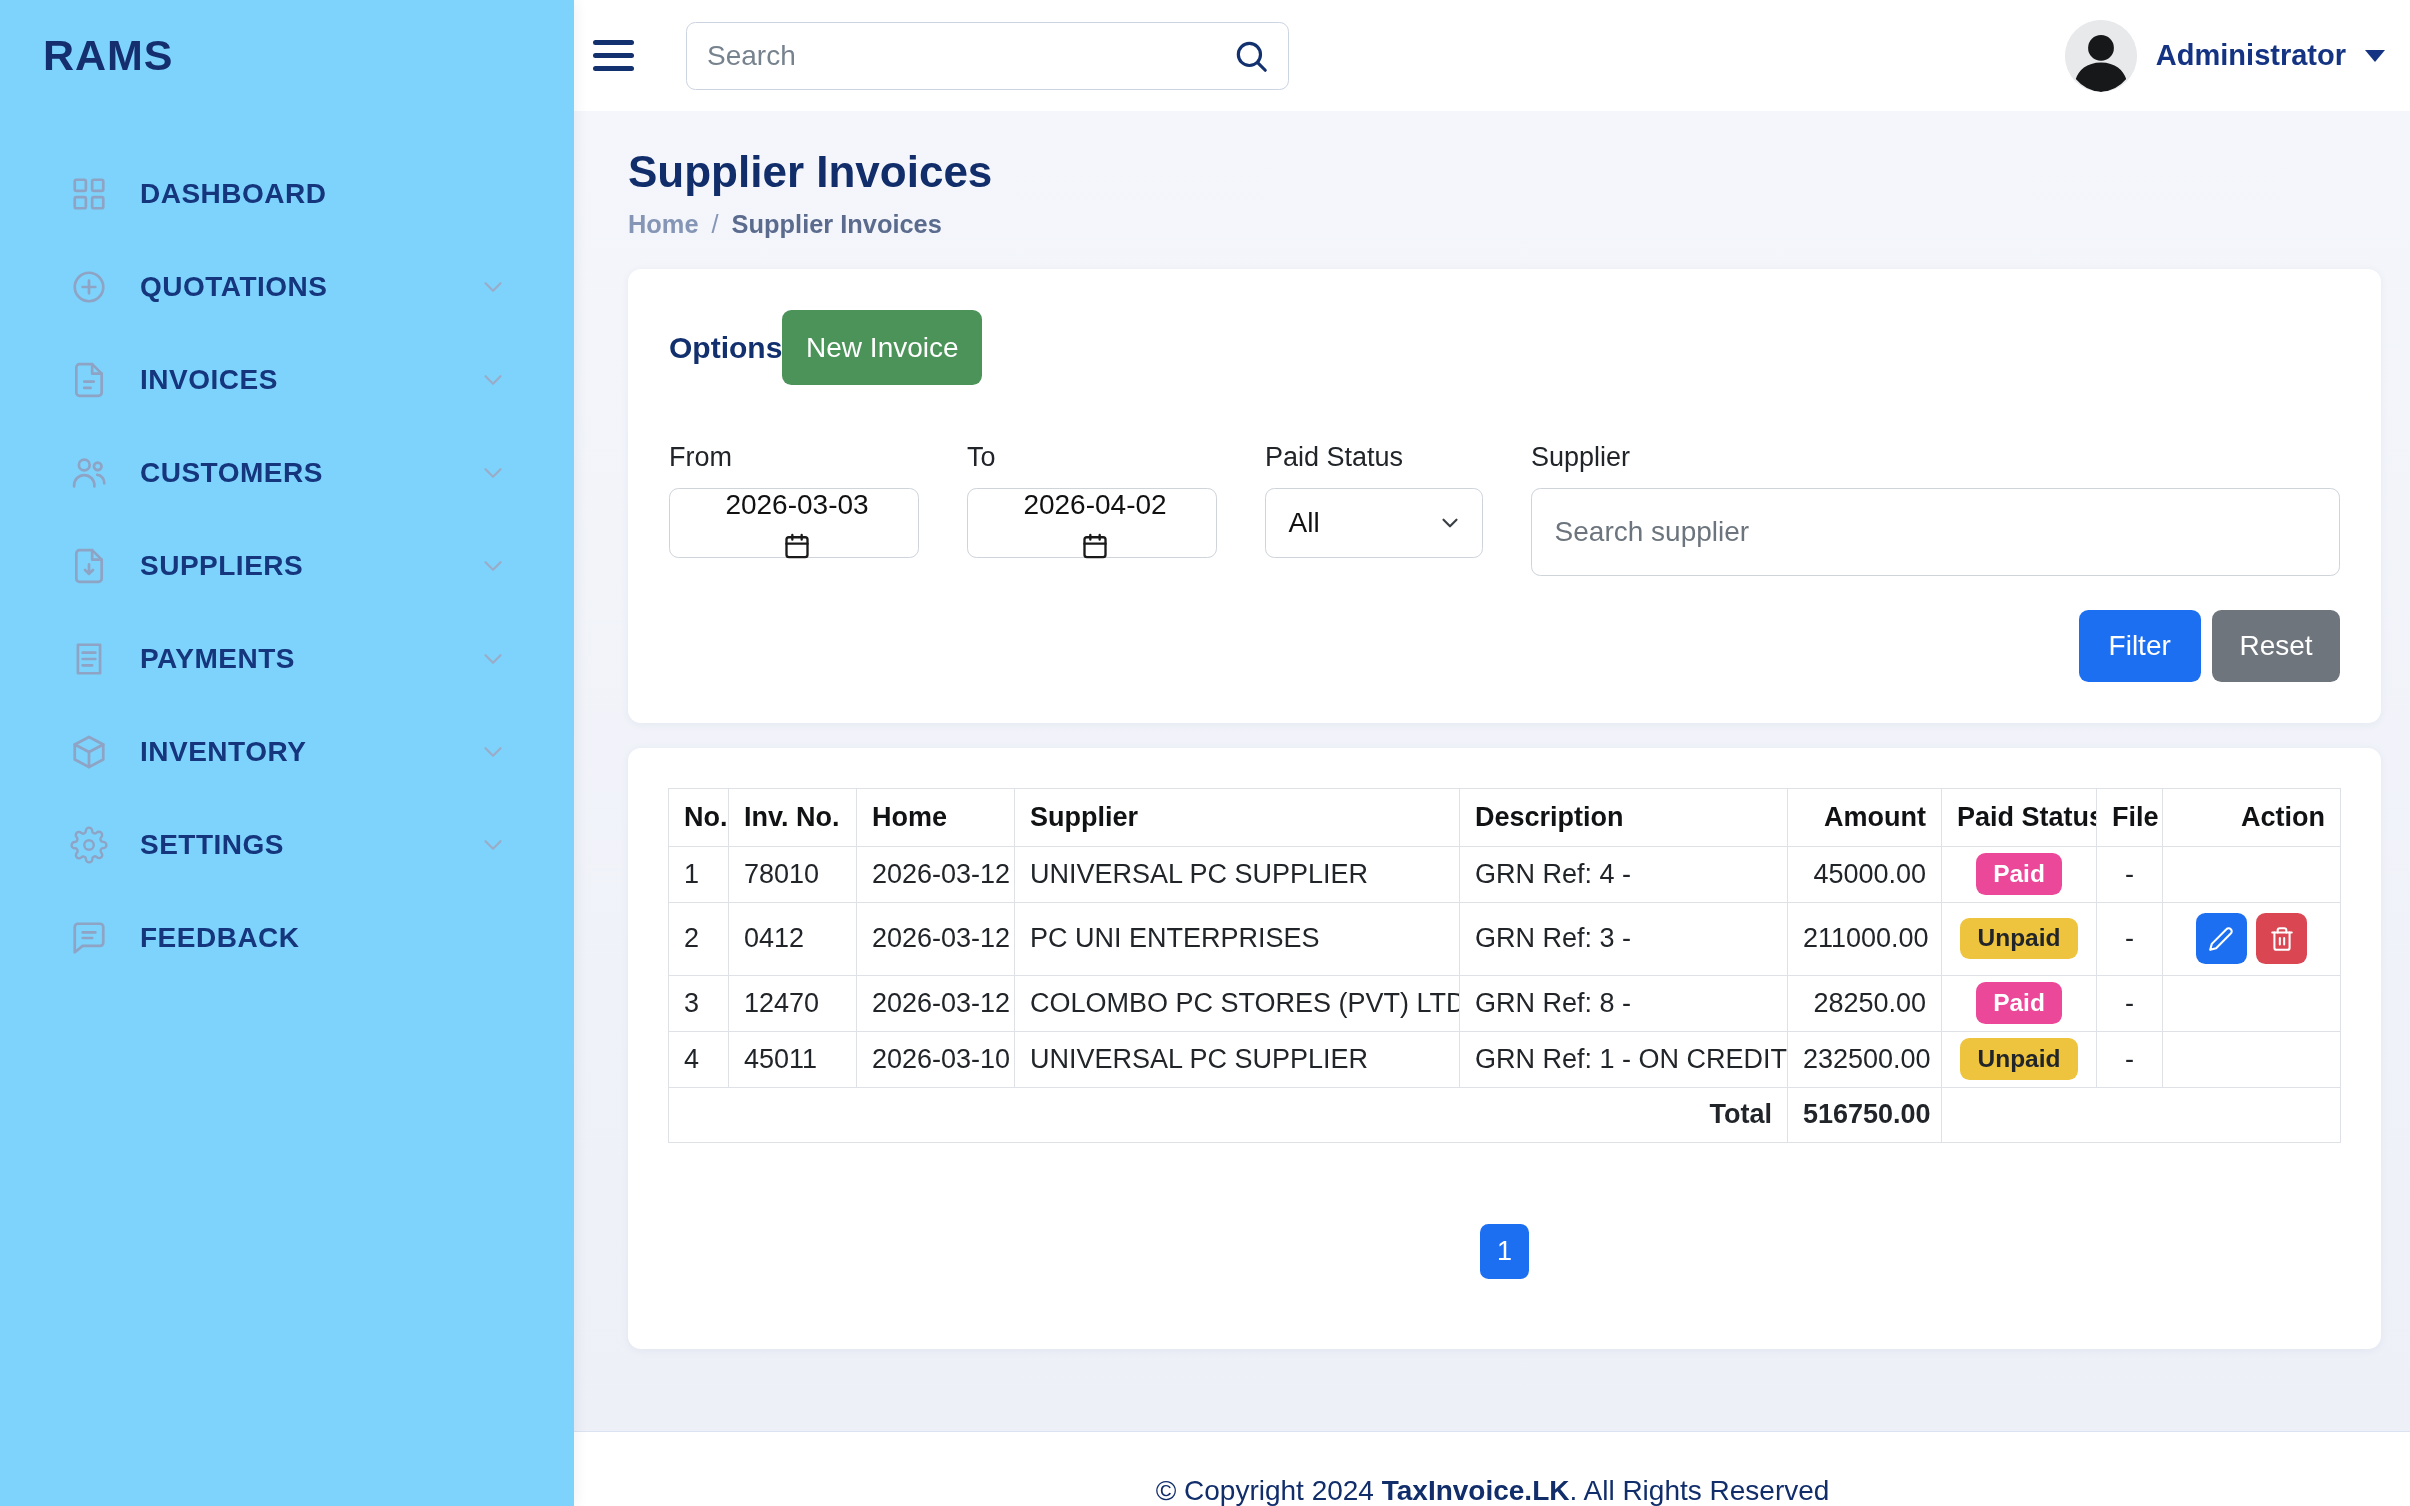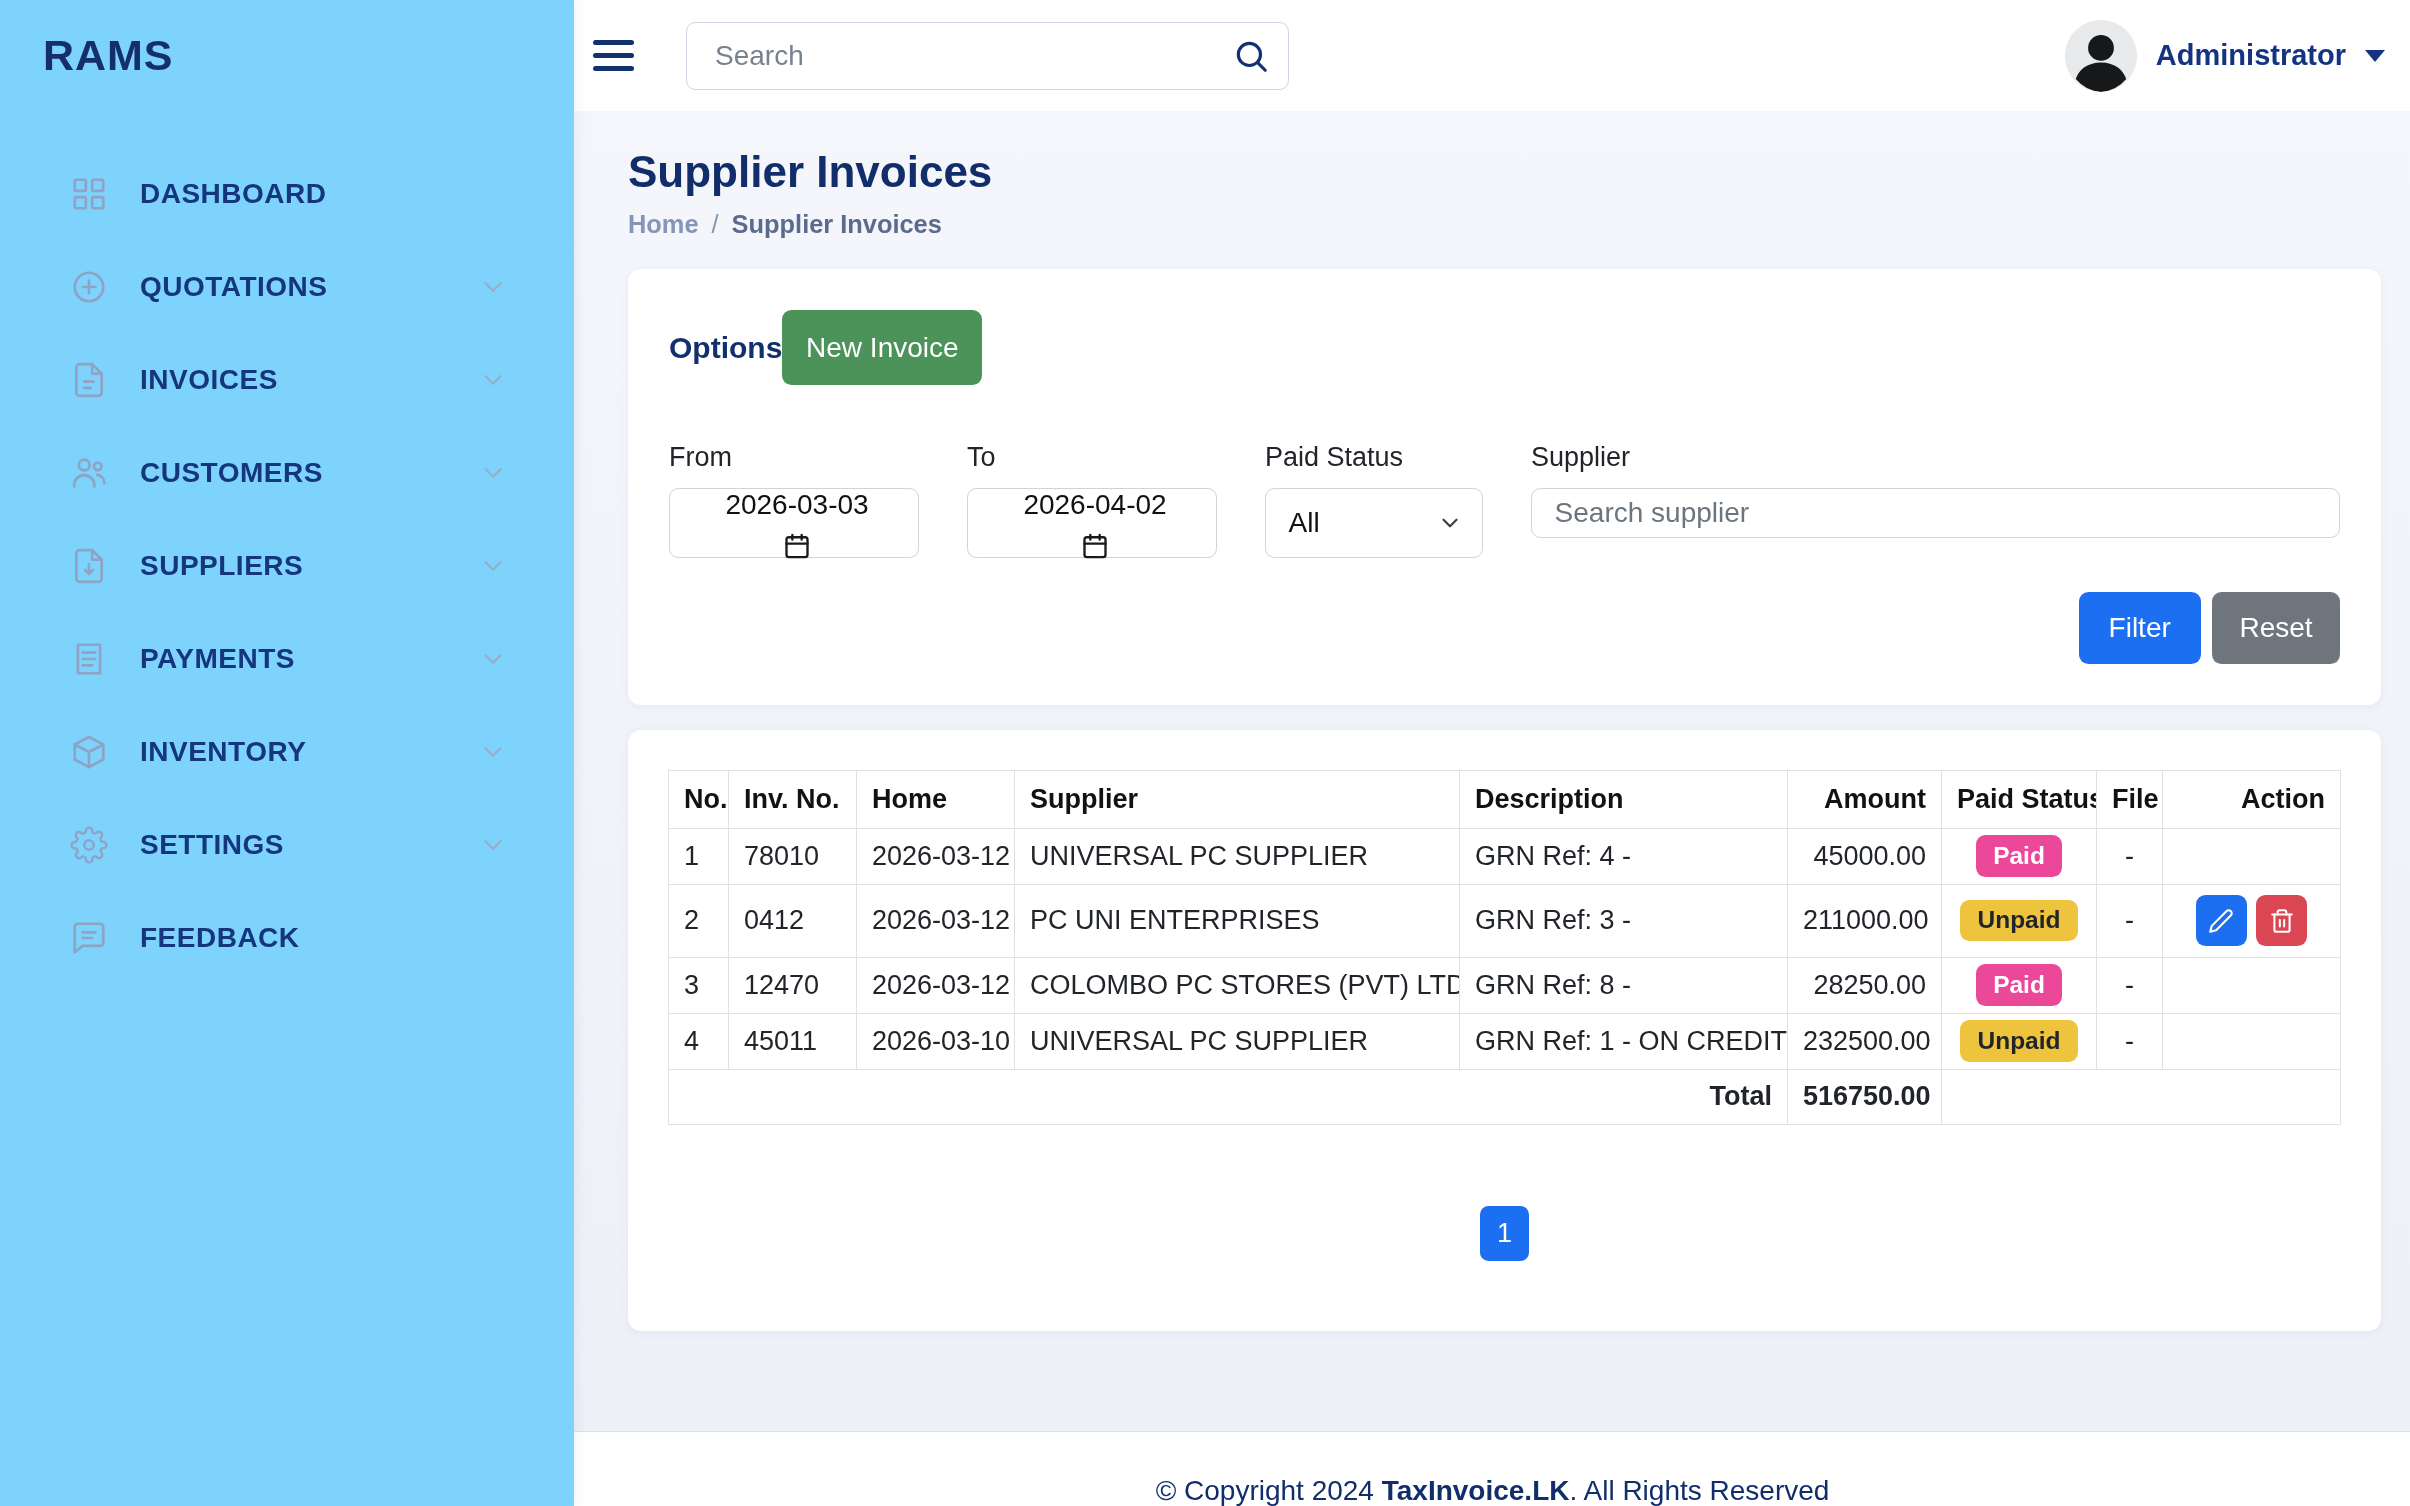--- a/index.html
+++ b/index.html
@@ -19,21 +19,21 @@
   .nav-chevron { width:30px; height:30px; color:#9aacc8; }
   .nav-chevron svg { width:30px; height:30px; display:block; }
 
   
   .right-col { flex:1; display:flex; flex-direction:column; min-width:0; }
   .topbar { flex:0 0 111px; background:#fff; display:flex; align-items:center; }
   .hamburger { margin-left:19px; width:41px; cursor:pointer; }
   .hamburger div { height:4.7px; background:#14316f; border-radius:2.8px; margin:8.5px 0; }
   .search-wrap { position:relative; margin-left:52px; width:603px; }
   .search-input { width:100%; height:68px; border:1.9px solid #ccd4e2; border-radius:9.4px;
-                  font-size:28px; padding:0 72px 0 28px; color:#333; outline:none;
+                  font-size:28px; padding:0 72px 0 20px; color:#333; outline:none;
                   font-family:inherit; background:#fff; }
   .search-input::placeholder { color:#76828e; }
   .search-icon { position:absolute; right:19px; top:15px; width:38px; height:38px; color:#14316f; cursor:pointer; }
   .search-icon svg { width:38px; height:38px; }
   .user-area { margin-left:auto; margin-right:26px; display:flex; align-items:center; gap:19px; cursor:pointer; }
   .avatar { width:72px; height:72px; border-radius:50%; overflow:hidden; background:#e8e9eb; }
   .avatar svg { width:72px; height:72px; display:block; }
   .user-name { font-size:29px; font-weight:700; color:#143483; }
   .caret { width:0; height:0; border-left:10.4px solid transparent; border-right:10.4px solid transparent;
            border-top:12.2px solid #143483; }
@@ -54,21 +54,21 @@
   .btn-new { background:#4b9358; width:200px; height:75px; }
   .filters { display:flex; gap:48px; margin-top:57px; }
   .field-label { display:block; font-size:27px; color:#212529; margin-bottom:15px; }
   .control { height:70px; border:1.9px solid #ced4da; border-radius:9.4px; background:#fff;
              display:flex; align-items:center; font-size:28px; color:#111; }
   .date-control { width:250px; padding:0 15px 0 21px; gap:11.3px; cursor:pointer;flex-direction:column; }
   .cal-icon svg { width:28px; height:28px; display:block; color:#1a1a1a; }
   .select-control { width:218px; padding:0 19px 0 22.6px; justify-content:space-between; cursor:pointer; }
   .select-chevron svg { width:26px; height:26px; display:block; color:#3a3f44; }
   .supplier-field { flex:1; }
-  .supplier-input { width:100%; height:50px; border:1.9px solid #ced4da; border-radius:9.4px;
+  .supplier-input { width:100%; height:88px; border:1.9px solid #ced4da; border-radius:9.4px;
                     font-size:28px; padding:0 22.6px; color:#404040; outline:none; font-family:inherit; }
   .supplier-input::placeholder { color:#6c757d; }
   .filter-row { display:flex; justify-content:flex-end; gap:11.3px; margin-top:34px; }
   .btn-filter { background:#1d6ff2; width:122px; height:72px; }
   .btn-reset { background:#6e757c; width:128px; height:72px; }
 
   .table-card { margin-top:24.5px; padding:40px 40px 0; }
   table { width:100%; border-collapse:collapse; table-layout:fixed; }
   th,td { border:0.9px solid #dee2e6; font-size:27px; color:#212529; padding:0 15px; overflow:hidden; white-space:nowrap; }
   th { font-weight:700; color:#101214; height:58px; background:#fff; }

